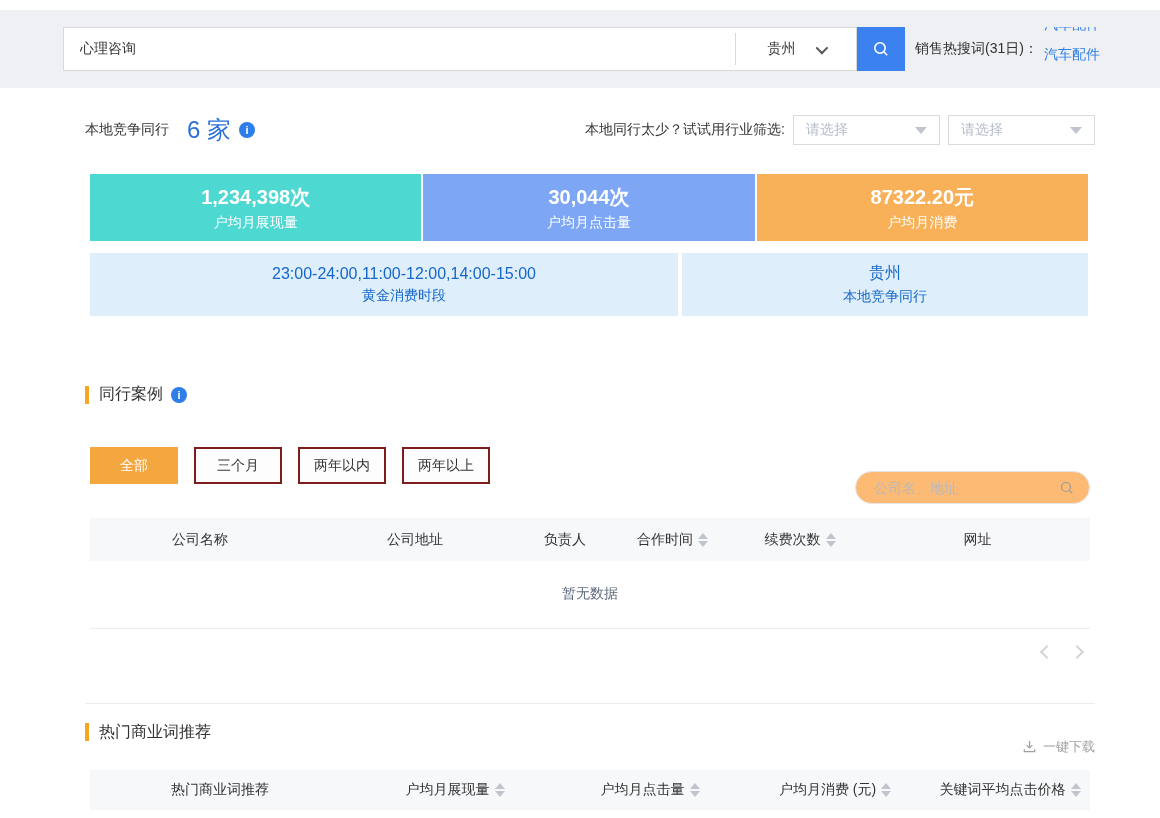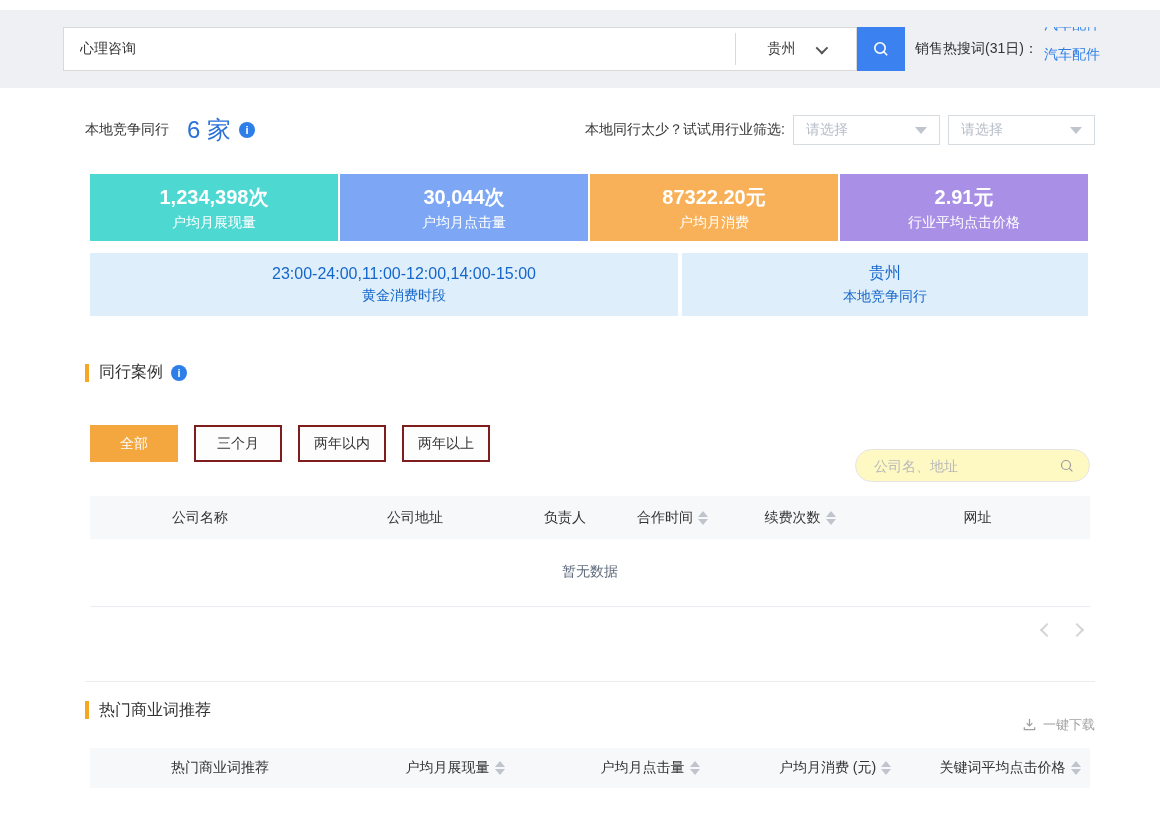--- a/index.html
+++ b/index.html
@@ -41,27 +41,27 @@
   .card { flex:1; height:67px; display:flex; flex-direction:column; align-items:center; justify-content:center; color:#fff; }
   .card .v { font-size:20px; font-weight:bold; }
   .card .l { font-size:14px; margin-top:3px; }
   .card0 { background:#4dd8d2; } .card1 { background:#7da7f5; } .card2 { background:#f8b158; } .card3 { background:#a98fe6; }
 
   .panels { margin:11px 0 0 5px; width:998px; display:flex; gap:4px; }
   .panel { height:63px; background:#deeffb; color:#1566cb; display:flex; flex-direction:column; align-items:center; justify-content:center; }
   .panel .v { font-size:16px; } .panel .l { font-size:14px; margin-top:4px; }
   .panel.p0 { width:588px;padding-left:40px; } .panel.p1 { flex:1; }
 
-  .cases-head { margin-top:46px; }
+  .cases-head { margin-top:68px; }
   .orange-bar { width:4px; height:18px; background:#f5a623; margin-right:10px; }
   .tabs-row { margin:22px 0 0 5px; display:flex; align-items:center; width:1000px; }
   .tab { width:88px; height:37px; display:flex; align-items:center; justify-content:center; margin-right:16px;
     background:#fdfdfd; border:2px solid #7f1d1d; color:#333; cursor:pointer; }
   .tab.active { background:#f5a73f; border-color:#f5a73f; color:#fff; }
-  .pill-search { margin-left:auto; width:235px; height:33px; border:1px solid #e5e5e5; border-radius:17px; background:#fef9c3;
+  .pill-search { margin-left:auto; width:235px; height:33px; border:1px solid #e5e5e5; border-radius:17px; background:#fdba74;
     display:flex; align-items:center; padding:0 14px 0 18px;margin-top:44px; }
   .pill-search input { flex:1; border:none; outline:none; font-size:14px; color:#333; background:transparent; font-family:inherit; }
   .pill-search input::placeholder { color:#b9b9b9; }
 
   table { border-collapse:collapse; table-layout:fixed; }
   .tbl { margin:14px 0 0 5px; width:1000px; }
   .tbl th { height:43px; background:#f7f8fa; font-weight:normal; font-size:14px; color:#333; text-align:center; }
   .sort { display:inline-flex; flex-direction:column; vertical-align:middle; margin-left:5px; gap:2px; cursor:pointer; }
   .sort i { display:block; width:0; height:0; border-left:5px solid transparent; border-right:5px solid transparent; }
   .sort .up { border-bottom:6px solid #bfc4cd; }
@@ -134,24 +134,20 @@
       <span class="l">户均月展现量</span>
     </div>
     <div class="card card1">
       <span class="v">30,044次</span>
       <span class="l">户均月点击量</span>
     </div>
     <div class="card card2">
       <span class="v">87322.20元</span>
       <span class="l">户均月消费</span>
     </div>
-    <div class="card card3">
-      <span class="v">2.91元</span>
-      <span class="l">行业平均点击价格</span>
-    </div>
   </div>
 
   <div class="panels">
     <div class="panel p0">
       <span class="v">23:00-24:00,11:00-12:00,14:00-15:00</span>
       <span class="l">黄金消费时段</span>
     </div>
     <div class="panel p1">
       <span class="v">贵州</span>
       <span class="l">本地竞争同行</span>

